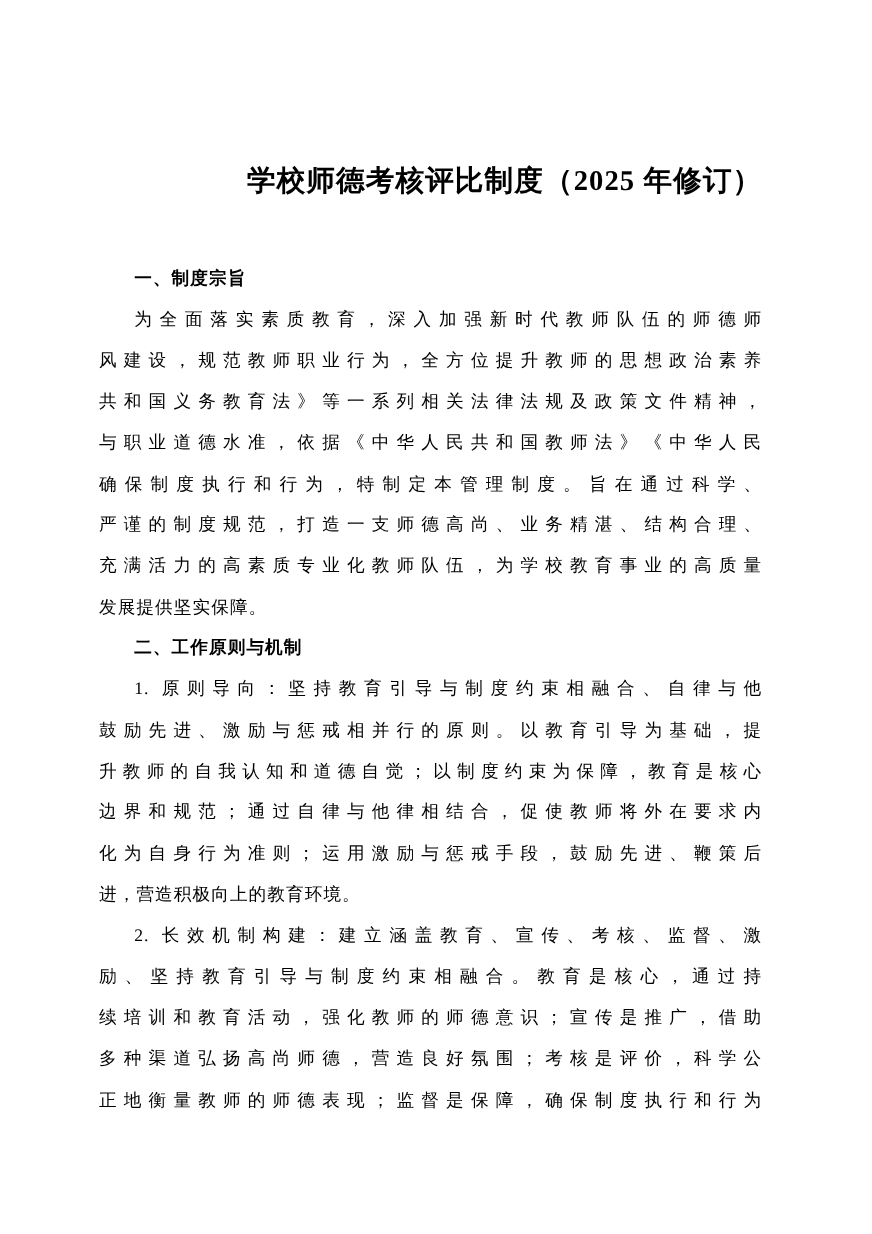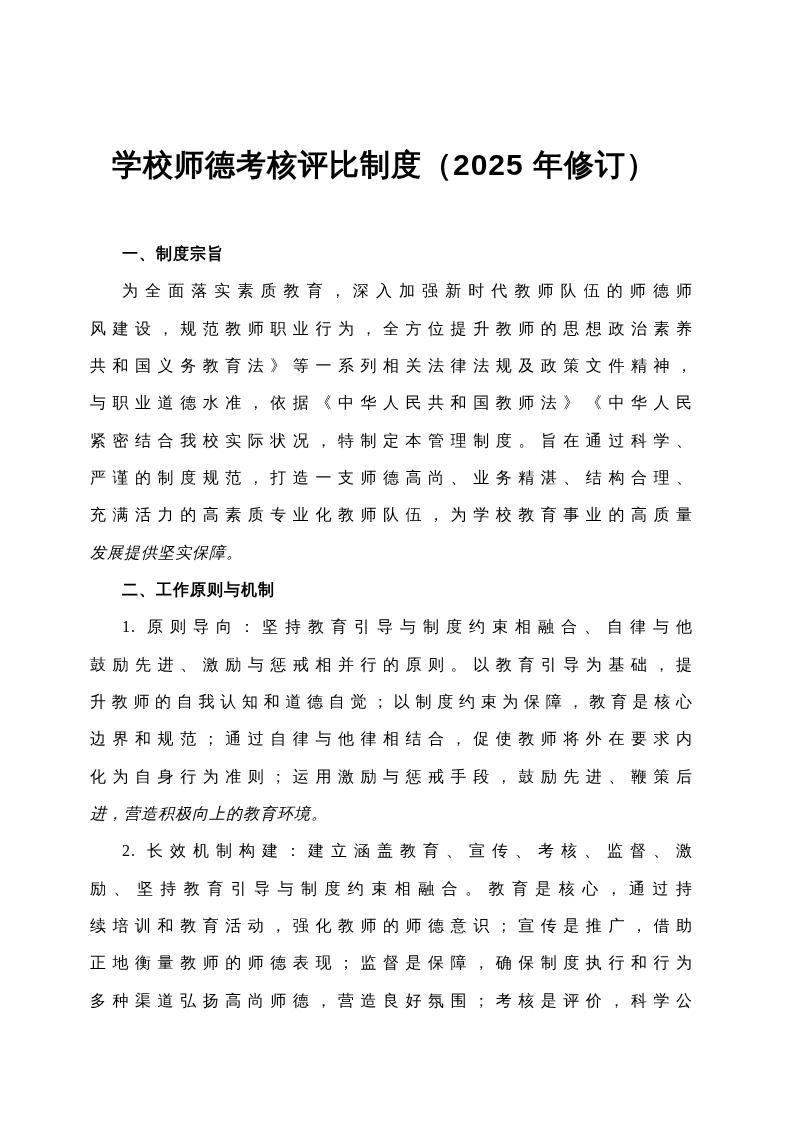--- a/index.html
+++ b/index.html
@@ -7,45 +7,45 @@
     position: relative;
     width: 793px;
     height: 1122px;
     background: #ffffff;
     box-sizing: border-box;
     padding: 143px 100px 0 90px;
     overflow: hidden;
     color: #000000;
   }
   .doc-title {
-    font-family: Liberation Sans, sans-serif;
-    font-size: 30px;
+    font-family: Liberation Serif, serif;
+    font-size: 26px;
     font-weight: 700;
     line-height: 44px;
-    text-align: left;
+    text-align: right;
     letter-spacing: 1px;
     margin: 0 0 48px 0;
     padding-left: 22px;
     white-space: nowrap;
     color: #000000;
   }
   .body-text {
     font-family: "Liberation Serif", serif;
     font-size: 16px;
     letter-spacing: 1px;
     color: #000000;
   }
   .line {
     line-height: 37.33px;
     text-align: justify;
     text-align-last: justify;
     text-justify: inter-character;
   }
   .line.start { text-indent: 2em; }
-  .line.end { text-align-last: left; font-style: italic; }
+  .line.end { text-align-last: left; }
   .line.heading {
     font-weight: 700;
     text-indent: 2em;
     text-align-last: left;
   }
 </style>
 </head>
 <body>
 
 <div class="page">
@@ -53,34 +53,34 @@
   <h1 class="doc-title">学校师德考核评比制度（2025 年修订）</h1>
 
   <div class="body-text">
 
     <div class="line heading">一、制度宗旨</div>
 
     <div class="line start">为全面落实素质教育，深入加强新时代教师队伍的师德师</div>
     <div class="line">风建设，规范教师职业行为，全方位提升教师的思想政治素养</div>
     <div class="line">共和国义务教育法》等一系列相关法律法规及政策文件精神，</div>
     <div class="line">与职业道德水准，依据《中华人民共和国教师法》《中华人民</div>
-    <div class="line">紧密结合我校实际状况，特制定本管理制度。旨在通过科学、</div>
+    <div class="line">确保制度执行和行为，特制定本管理制度。旨在通过科学、</div>
     <div class="line">严谨的制度规范，打造一支师德高尚、业务精湛、结构合理、</div>
     <div class="line">充满活力的高素质专业化教师队伍，为学校教育事业的高质量</div>
     <div class="line end">发展提供坚实保障。</div>
 
     <div class="line heading">二、工作原则与机制</div>
 
     <div class="line start">1. 原则导向：坚持教育引导与制度约束相融合、自律与他</div>
     <div class="line">鼓励先进、激励与惩戒相并行的原则。以教育引导为基础，提</div>
     <div class="line">升教师的自我认知和道德自觉；以制度约束为保障，教育是核心</div>
     <div class="line">边界和规范；通过自律与他律相结合，促使教师将外在要求内</div>
     <div class="line">化为自身行为准则；运用激励与惩戒手段，鼓励先进、鞭策后</div>
     <div class="line end">进，营造积极向上的教育环境。</div>
 
     <div class="line start">2. 长效机制构建：建立涵盖教育、宣传、考核、监督、激</div>
     <div class="line">励、坚持教育引导与制度约束相融合。教育是核心，通过持</div>
     <div class="line">续培训和教育活动，强化教师的师德意识；宣传是推广，借助</div>
+    <div class="line">多种渠道弘扬高尚师德，营造良好氛围；考核是评价，科学公</div>
     <div class="line">正地衡量教师的师德表现；监督是保障，确保制度执行和行为</div>
-    <div class="line">多种渠道弘扬高尚师德，营造良好氛围；考核是评价，科学公</div>
 
   </div>
 </div>
 
 </body></html>

